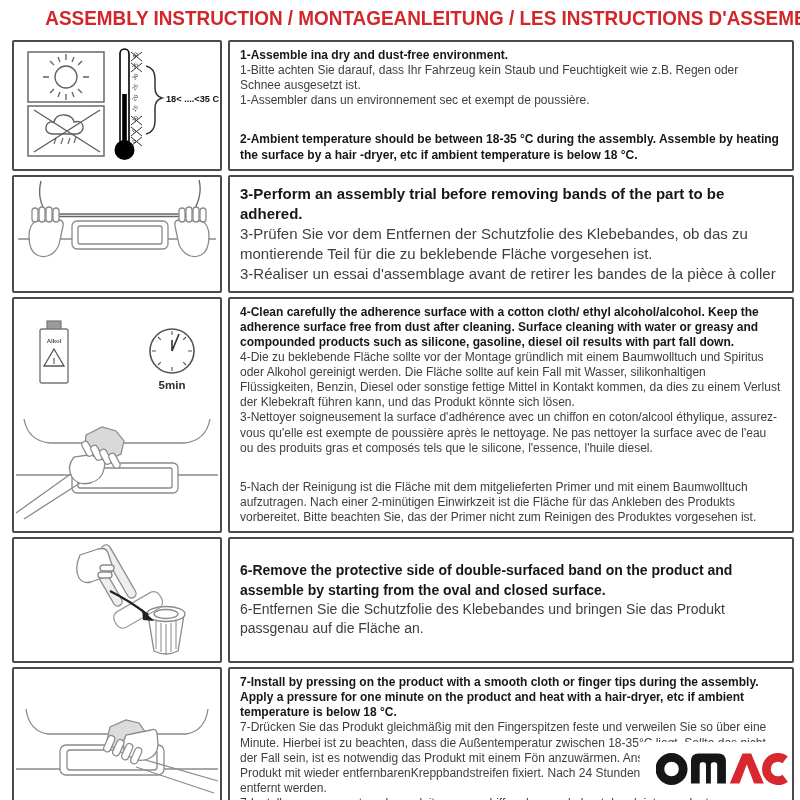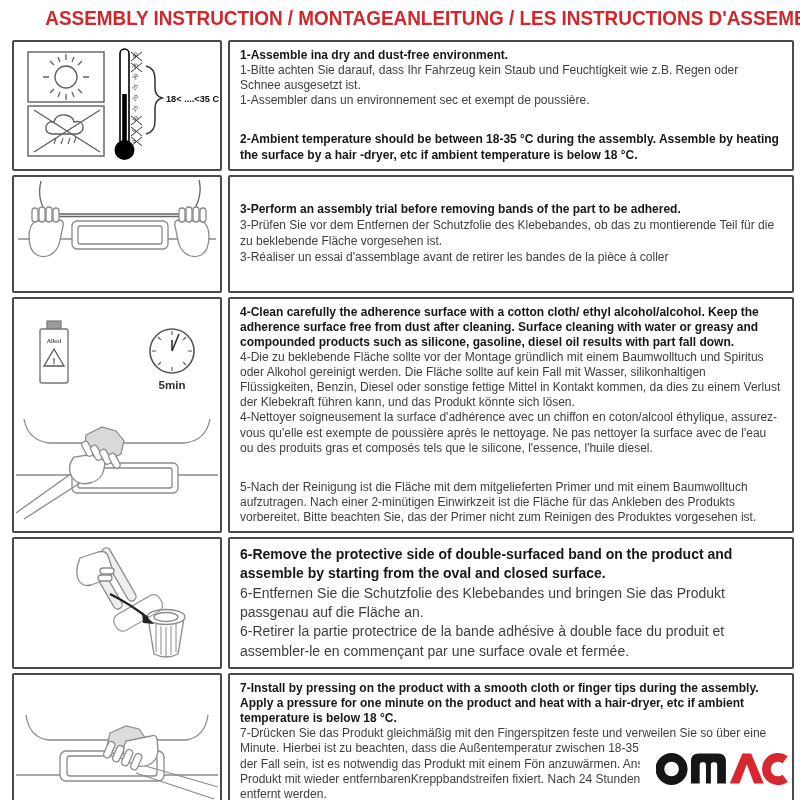--- a/index.html
+++ b/index.html
@@ -8,21 +8,21 @@
   .title{position:absolute;top:6px;left:0;width:800px;text-align:center;}
   .title span{display:inline-block;white-space:nowrap;font-weight:700;font-size:21px;
         letter-spacing:0px;color:#d2262b;transform:scaleX(.90);transform-origin:center;}
   .tbl{position:absolute;top:40px;left:12px;width:782px;}
   .row{display:flex;gap:6px;margin-bottom:4px;}
   .cell{border:2px solid #4a4a4a;border-radius:2px;background:#fff;box-sizing:border-box;}
   .cl{width:210px;flex:none;display:flex;align-items:center;justify-content:center;overflow:hidden;}
   .cr{flex:1;padding:6px 10px;overflow:hidden;}
   .center{display:flex;flex-direction:column;justify-content:center;}
   .t-sm{font-size:12px;line-height:1.26;}
-  .t-lg{font-size:12px;line-height:1.33;}
+  .t-lg{font-size:15px;line-height:1.33;}
   .t-md{font-size:14px;line-height:1.38;}
   .en{font-weight:700;color:#171717;}
   .ln{color:#3e3e3e;}
   .step{margin:0;}
   .step + .step{margin-top:24px;}
   p{margin:0;}
   svg{display:block;}
   .footer-logo{position:absolute;right:8px;bottom:6px;background:#fff;padding:8px 2px 6px 16px;}
 </style>
 </head>
@@ -167,21 +167,21 @@
               <rect x="88" y="142" width="7" height="16" rx="3.5" transform="rotate(-28 91 150)"></rect>
               <rect x="97" y="146" width="7" height="16" rx="3.5" transform="rotate(-28 100 154)"></rect>
             </g>
           </g>
         </svg>
       </div>
       <div class="cell cr">
         <div class="step t-sm">
           <p class="en">4-Clean carefully the adherence surface with a cotton cloth/ ethyl alcohol/alcohol. Keep the adherence surface free from dust after cleaning. Surface cleaning with water or greasy and compounded products such as silicone, gasoline, diesel oil results with part fall down.</p>
           <p class="ln">4-Die zu beklebende Fläche sollte vor der Montage gründlich mit einem Baumwolltuch und Spiritus oder Alkohol gereinigt werden. Die Fläche sollte auf kein Fall mit Wasser, silikonhaltigen Flüssigkeiten, Benzin, Diesel oder sonstige fettige Mittel in Kontakt kommen, da dies zu einem Verlust der Klebekraft führen kann, und das Produkt könnte sich lösen.</p>
-          <p class="ln">4-Nettoyer soigneusement la surface d'adhérence avec un chiffon en coton/alcool éthylique, assurez-vous qu'elle est exempte de poussière après le nettoyage. Ne pas nettoyer la surface avec de l'eau ou des produits gras et composés tels que le silicone, l'essence, l'huile diesel.</p>
+          <p class="ln">3-Nettoyer soigneusement la surface d'adhérence avec un chiffon en coton/alcool éthylique, assurez-vous qu'elle est exempte de poussière après le nettoyage. Ne pas nettoyer la surface avec de l'eau ou des produits gras et composés tels que le silicone, l'essence, l'huile diesel.</p>
         </div>
         <div class="step t-sm">
           <p class="ln">5-Nach der Reinigung ist die Fläche mit dem mitgelieferten Primer und mit einem Baumwolltuch aufzutragen. Nach einer 2-minütigen Einwirkzeit ist die Fläche für das Ankleben des Produkts vorbereitet. Bitte beachten Sie, das der Primer nicht zum Reinigen des Produktes vorgesehen ist.</p>
         </div>
       </div>
     </div>
 
     <div class="row">
       <div class="cell cl">
         <svg width="206" height="122" viewBox="0 0 206 122">
@@ -202,21 +202,20 @@
             <rect x="84" y="33" width="14" height="6" rx="3"></rect>
           </g>
           <path d="M96,52 Q116,62 134,76" fill="none" stroke="#222" stroke-width="2.4"></path>
           <path d="M140,82 L128,70 L129,81 z" fill="#222"></path>
         </svg>
       </div>
       <div class="cell cr center">
         <div class="step t-md">
           <p class="en">6-Remove the protective side of double-surfaced band on the product and assemble by starting from the oval and closed surface.</p>
           <p class="ln">6-Entfernen Sie die Schutzfolie des Klebebandes und bringen Sie das Produkt passgenau auf die Fläche an.</p>
-          <p class="ln">6-Retirer la partie protectrice de la bande adhésive à double face du produit et assembler-le en commençant par une surface ovale et fermée.</p>
         </div>
       </div>
     </div>
 
     <div class="row">
       <div class="cell cl">
         <svg width="206" height="114" viewBox="0 0 206 114">
           <g fill="none" stroke="#8a8a8a" stroke-width="1.3">
             <path d="M12,8 q3,22 22,25"></path>
             <path d="M194,8 q-3,22 -22,25"></path>

